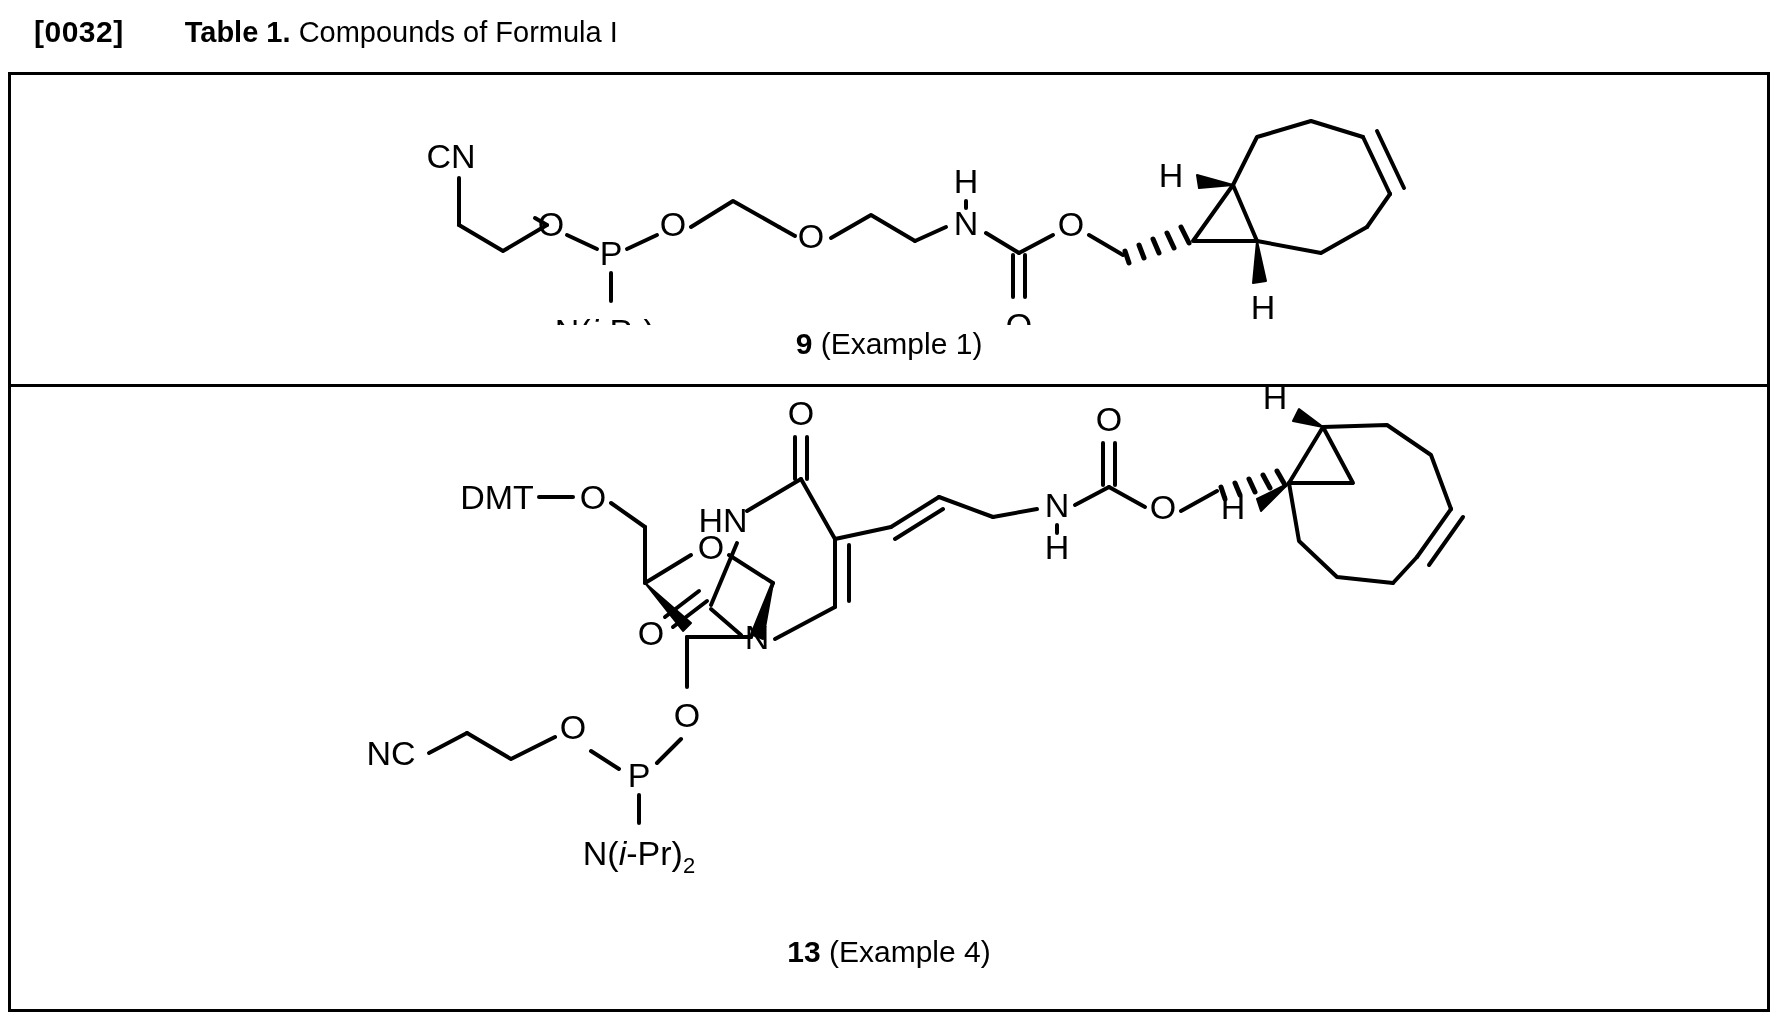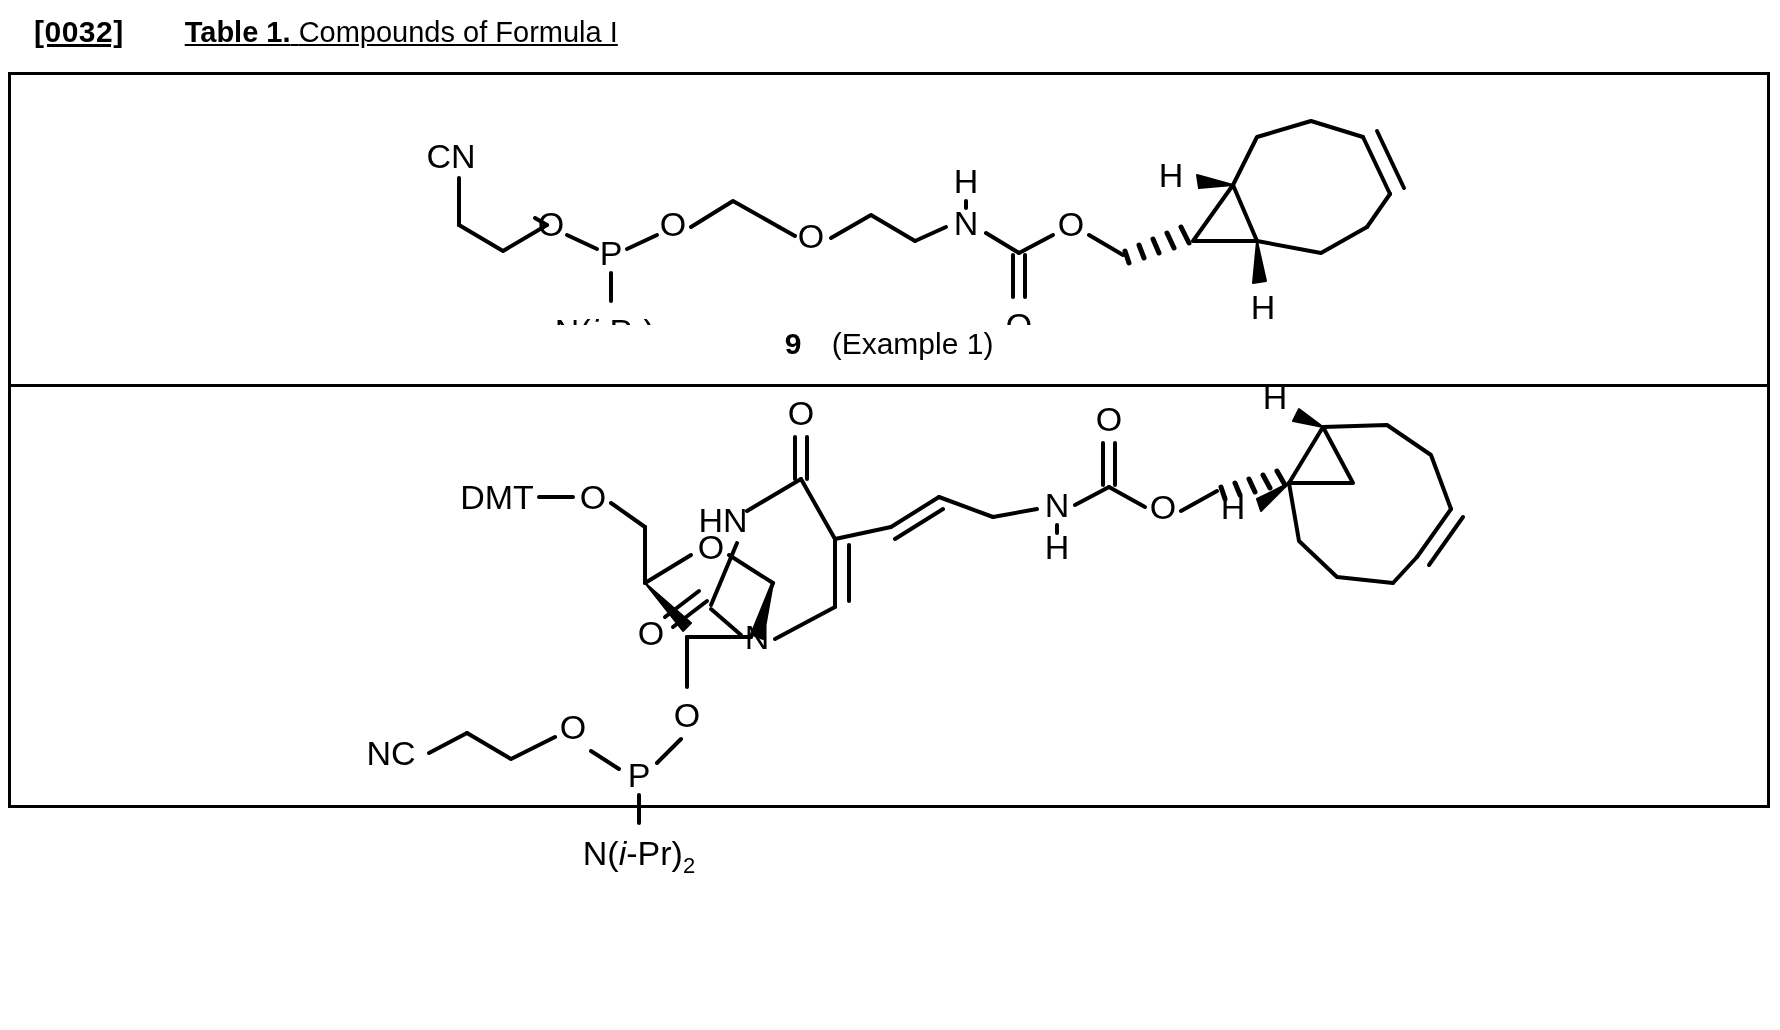--- a/index.html
+++ b/index.html
@@ -23,21 +23,20 @@
 
   
   .header-row {
     position: absolute;
     left: 0px;
     top: 8px;
     width: 1780px;
     height: 48px;
     display: flex;
     align-items: center;
-    text-decoration: underline;
   }
   .para-num {
     font-weight: bold;
     font-size: 30px;
     letter-spacing: 0.5px;
     margin-left: 34px;
     white-space: nowrap;
   }
   .table-caption {
     margin-left: 61px;
@@ -50,21 +49,21 @@
   .table-caption .cap-rest {
     font-weight: normal;
   }
 
   
   .struct-table {
     position: absolute;
     left: 8px;
     top: 72px;
     width: 1762px;
-    height: 736px;
+    height: 940px;
     border: 3px solid #000;
     box-sizing: border-box;
     background: #fff;
   }
   .struct-row {
     position: relative;
     width: 100%;
     box-sizing: border-box;
     overflow: hidden;
   }
@@ -97,21 +96,20 @@
     width: 100%;
     text-align: center;
     font-size: 30px;
     white-space: nowrap;
   }
   .compound-caption .cpd-num {
     font-weight: bold;
   }
   .compound-caption .cpd-ex {
     font-weight: normal;
-    margin-left: 11px;
   }
   .cap-row1 { left: 0; top: 252px; }
   .cap-row2 { left: 0; top: 548px; }
 
   
   text.atom {
     font-family: "Liberation Sans", sans-serif;
     font-size: 34px;
     fill: #000;
   }
@@ -319,17 +317,20 @@
               <polyline points="544,350 500,372 456,346"></polyline>
               <line x1="456" y1="346" x2="418" y2="366"></line>
               <text class="atom" x="380" y="378" text-anchor="middle" stroke="none" fill="#000">NC</text>
 
               <line x1="628" y1="408" x2="628" y2="436"></line>
               <text class="atom" x="628" y="478" text-anchor="middle" stroke="none" fill="#000">N(<tspan font-style="italic">i</tspan>-Pr)<tspan font-size="22" dy="8">2</tspan></text>
             </g>
           </svg>
         </div>
 
+        <div class="compound-caption cap-row2">
+          <span class="cpd-num">13</span><span class="cpd-ex">&nbsp;</span><span class="cpd-ex">(Example 4)</span>
+        </div>
       </div>
     </div>
 
   </div>
 </div>
 
 </body></html>

